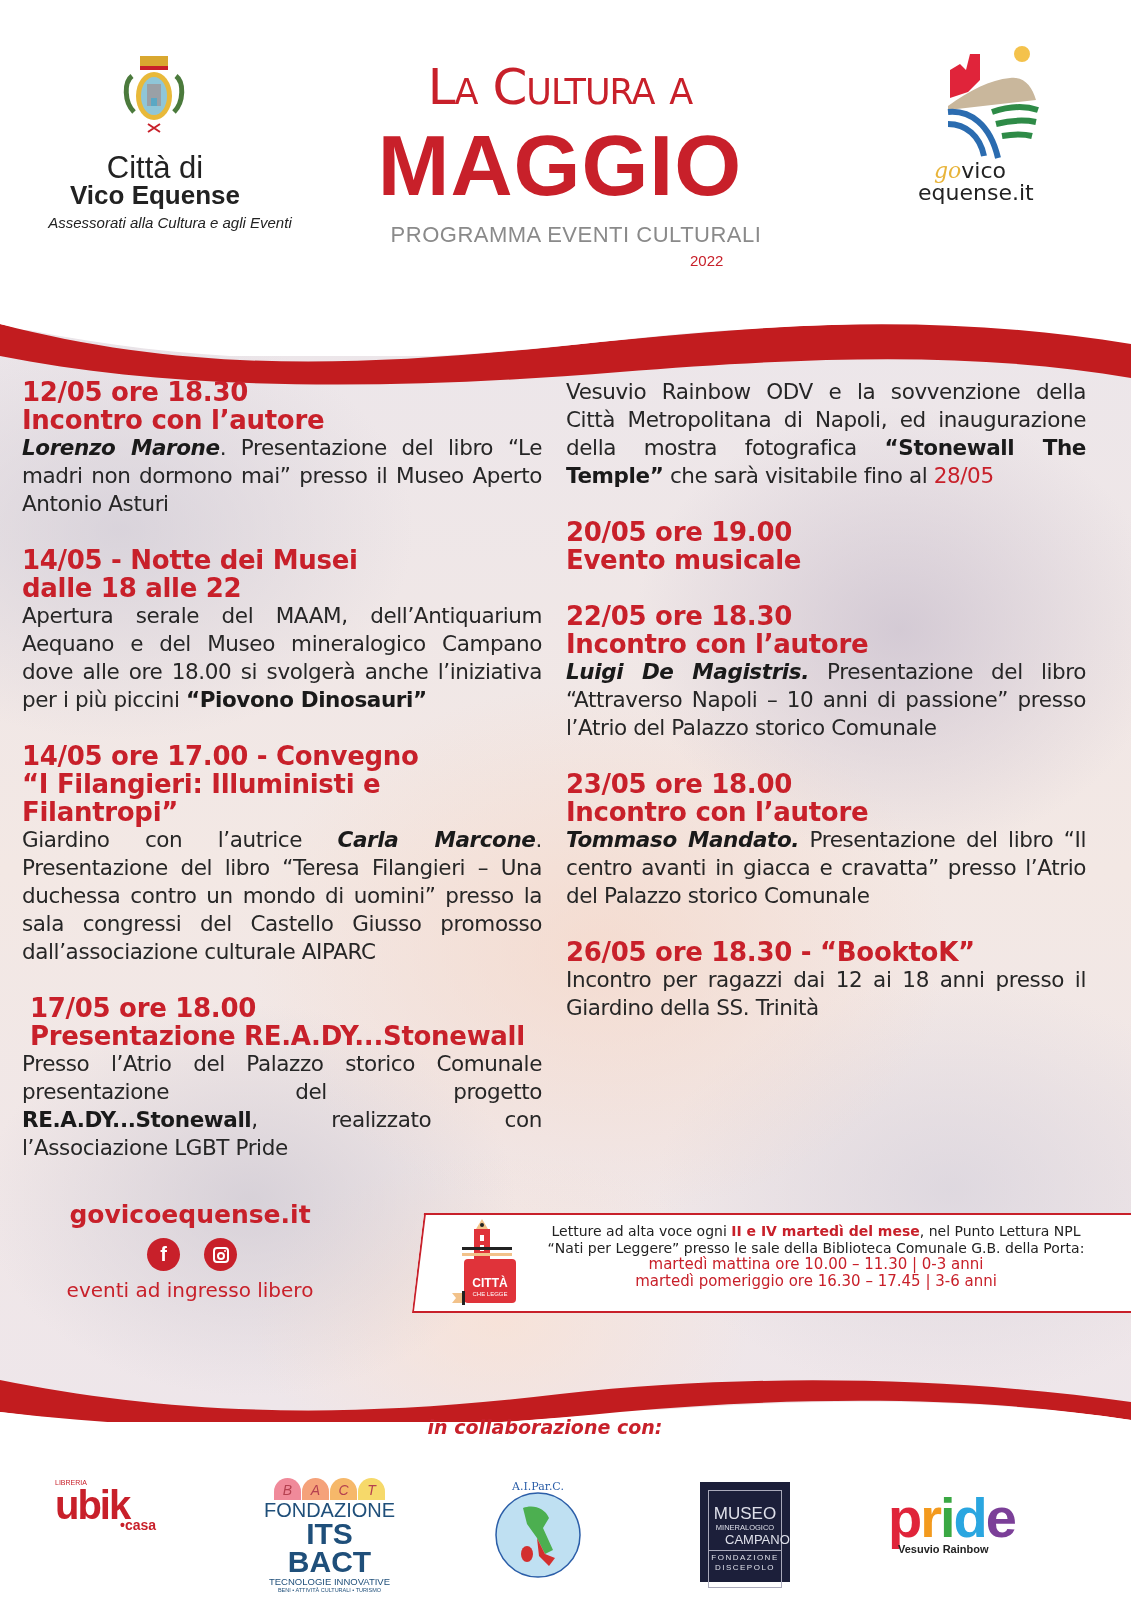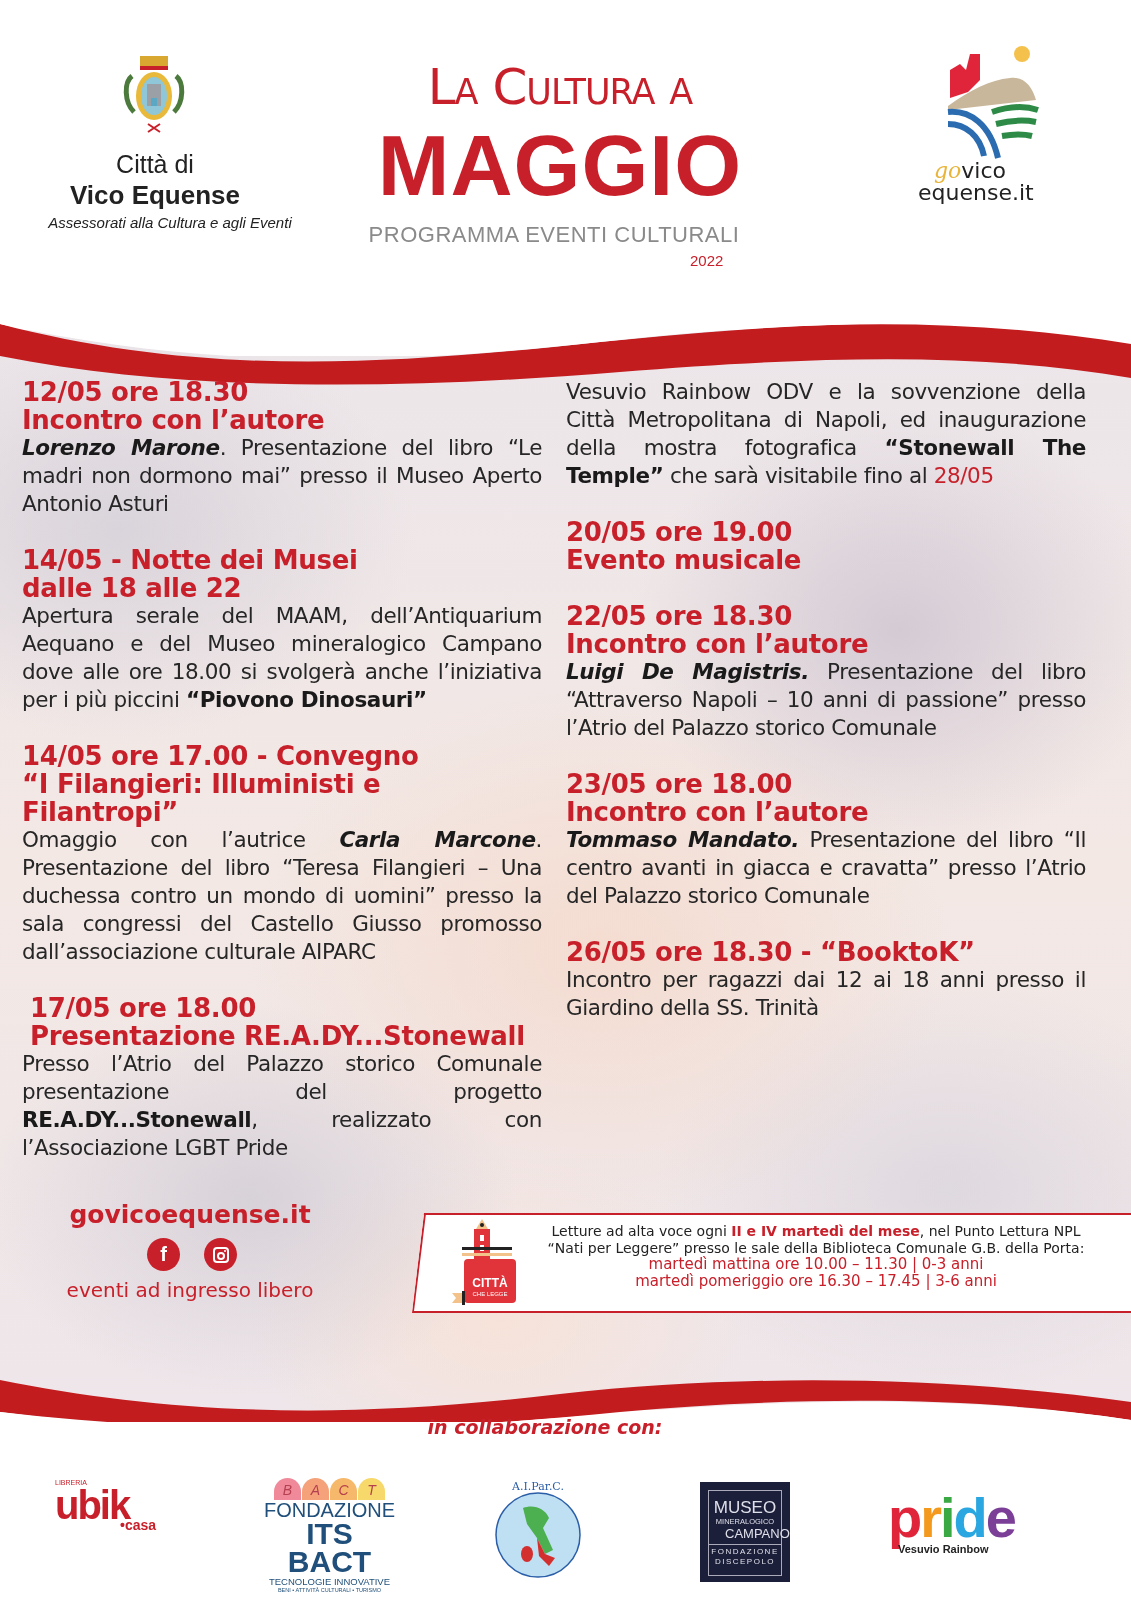--- a/index.html
+++ b/index.html
@@ -14,27 +14,27 @@
       radial-gradient(ellipse 500px 380px at 600px 620px, rgba(245,215,200,0.7), transparent 70%),
       radial-gradient(ellipse 380px 280px at 250px 870px, rgba(205,200,210,0.7), transparent 70%),
       radial-gradient(ellipse 420px 300px at 950px 860px, rgba(215,210,220,0.7), transparent 70%),
       radial-gradient(ellipse 360px 240px at 500px 990px, rgba(250,225,210,0.7), transparent 70%),
       linear-gradient(180deg, #ece6ea 0%, #f3e8e4 50%, #eee6ea 100%);
   }
   .wave { position: absolute; left: 0; width: 1131px; }
 
   
   .coat { position: absolute; left: 120px; top: 52px; width: 68px; height: 90px; }
-  .city-prefix { position: absolute; left: 0; top: 150px; width: 310px; text-align: center; font-size: 25px; color: #222; font-family: "Liberation Sans", sans-serif; }
+  .city-prefix { position: absolute; left: 0; top: 150px; width: 310px; text-align: center; font-size: 31px; color: #222; font-family: "Liberation Sans", sans-serif; }
   .city-name { position: absolute; left: 0; top: 180px; width: 310px; text-align: center; font-size: 26px; font-weight: bold; color: #222; font-family: "Liberation Sans", sans-serif; }
   .city-dept { position: absolute; left: 0; top: 214px; width: 320px; text-align: center; font-size: 15px; font-style: italic; color: #222; font-family: "Liberation Sans", sans-serif; padding-left: 20px; }
 
   .title-1 { position: absolute; left: 360px; top: 58px; width: 400px; text-align: center; font-size: 50px; color: #c8202a; font-family: "DejaVu Sans", sans-serif; letter-spacing: -1px; font-variant: small-caps; }
   .title-2 { position: absolute; left: 355px; top: 122px; width: 410px; text-align: center; font-size: 86px; font-weight: bold; color: #c8202a; font-family: "Liberation Sans", sans-serif; letter-spacing: 1px; line-height: 1; }
-  .subtitle { position: absolute; left: 354px; top: 222px; width: 400px; text-align: center; font-size: 22px; color: #8a8a8a; letter-spacing: 0.5px; font-family: "Liberation Sans", sans-serif; }
+  .subtitle { position: absolute; left: 376px; top: 222px; width: 400px; text-align: center; font-size: 22px; color: #8a8a8a; letter-spacing: 0.5px; font-family: "Liberation Sans", sans-serif; }
   .year { position: absolute; left: 690px; top: 252px; font-size: 15px; color: #c8202a; font-family: "Liberation Sans", sans-serif; }
 
   .govico-logo { position: absolute; left: 940px; top: 40px; width: 110px; height: 120px; }
   .govico-text { position: absolute; left: 918px; top: 160px; width: 150px; font-size: 22px; line-height: 22px; color: #222; font-family: "DejaVu Sans", sans-serif; }
   .govico-text .go { color: #e8b43a; font-style: italic; font-family: "DejaVu Serif", serif; }
 
   
   .col { position: absolute; top: 378px; width: 520px; }
   .col.left { left: 22px; }
   .col.right { left: 566px; }
@@ -72,21 +72,21 @@
   .ubik .vico { position: absolute; left: 65px; top: 42px; font-size: 14px; font-weight: bold; color: #c8202a; font-family: "Liberation Sans", sans-serif; }
   .bact { left: 262px; top: 1478px; width: 135px; height: 95px; text-align: center; font-family: "Liberation Sans", sans-serif; color: #1f4f7a; }
   .bact .arches { display: flex; justify-content: center; gap: 1px; height: 22px; }
   .bact .arch { width: 27px; height: 22px; border-radius: 14px 14px 0 0; color: #b54050; font-style: italic; font-size: 14px; line-height: 24px; }
   .bact .l1 { font-size: 20px; line-height: 20px; }
   .bact .l2 { font-size: 30px; line-height: 28px; font-weight: bold; }
   .bact .l3 { font-size: 9.5px; }
   .bact .l4 { font-size: 5.5px; }
   .aiparc { left: 483px; top: 1478px; width: 110px; height: 110px; }
   .museo { left: 700px; top: 1482px; width: 90px; height: 100px; background: #1c1f3a; color: #dfe0ea; font-family: "Liberation Sans", sans-serif; text-align: center; padding-top: 8px; }
-  .museo .inner { border: 1px solid #aab; margin: 0 8px; padding: 8px 0; }
+  .museo .inner { border: 1px solid #aab; margin: 0 8px; padding: 14px 0; }
   .museo .m1 { font-size: 17px; line-height: 18px; }
   .museo .m2 { font-size: 7.5px; line-height: 10px; }
   .museo .m3 { font-size: 13px; line-height: 14px; margin-left: 16px; }
   .museo .m4 { font-size: 8px; line-height: 10px; letter-spacing: 1.5px; border-top: 1px solid #aab; margin-top: 3px; padding-top: 2px; }
   .pride { left: 888px; top: 1493px; width: 170px; height: 70px; font-family: "Liberation Sans", sans-serif; }
   .pride .word { font-size: 56px; font-weight: bold; line-height: 50px; letter-spacing: -2px; }
   .pride .sub { font-size: 11px; font-weight: bold; color: #222; margin-left: 10px; }
 </style>
 </head>
 <body>
@@ -161,21 +161,21 @@
     <div class="ev-body"><span class="bi">Lorenzo Marone</span><span>. Presentazione del libro “Le madri non dormono mai” presso il Museo Aperto Antonio Asturi</span></div>
   </div>
   <div class="event">
     <div class="ev-title">14/05 - Notte dei Musei</div>
     <div class="ev-title">dalle 18 alle 22</div>
     <div class="ev-body"><span>Apertura serale del MAAM, dell’Antiquarium Aequano e del Museo mineralogico Campano dove alle ore 18.00 si svolgerà anche l’iniziativa per i più piccini </span><b>“Piovono Dinosauri”</b></div>
   </div>
   <div class="event">
     <div class="ev-title">14/05 ore 17.00 - Convegno</div>
     <div class="ev-title">“I Filangieri: Illuministi e Filantropi”</div>
-    <div class="ev-body"><span>Omaggio con l’autrice </span><span class="bi">Carla Marcone</span><span>. Presentazione del libro “Teresa Filangieri – Una duchessa contro un mondo di uomini” presso la sala congressi del Castello Giusso promosso dall’associazione culturale AIPARC</span></div>
+    <div class="ev-body"><span>Giardino con l’autrice </span><span class="bi">Carla Marcone</span><span>. Presentazione del libro “Teresa Filangieri – Una duchessa contro un mondo di uomini” presso la sala congressi del Castello Giusso promosso dall’associazione culturale AIPARC</span></div>
   </div>
   <div class="event">
     <div class="ev-title indent">17/05 ore 18.00</div>
     <div class="ev-title indent">Presentazione RE.A.DY...Stonewall</div>
     <div class="ev-body"><span>Presso l’Atrio del Palazzo storico Comunale presentazione del progetto </span><b>RE.A.DY...Stonewall</b><span>, realizzato con l’Associazione LGBT Pride</span></div>
   </div>
 </div>
 
 
 <div class="col right">

